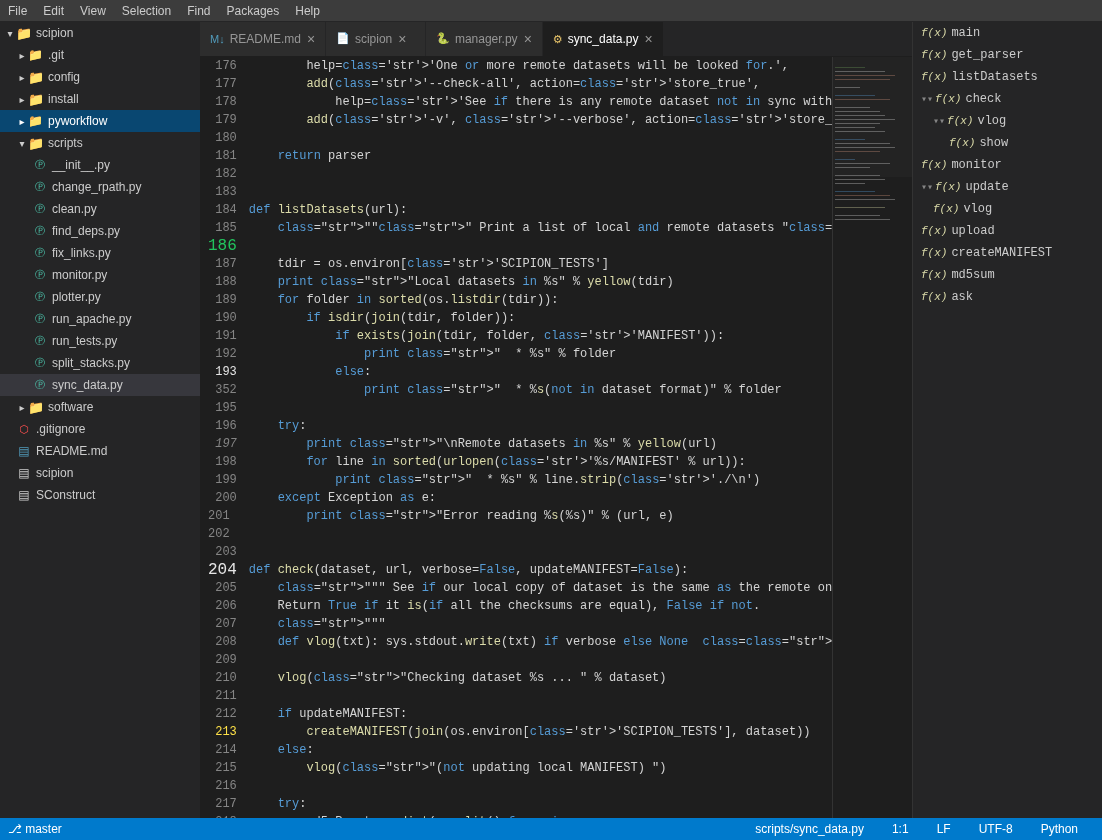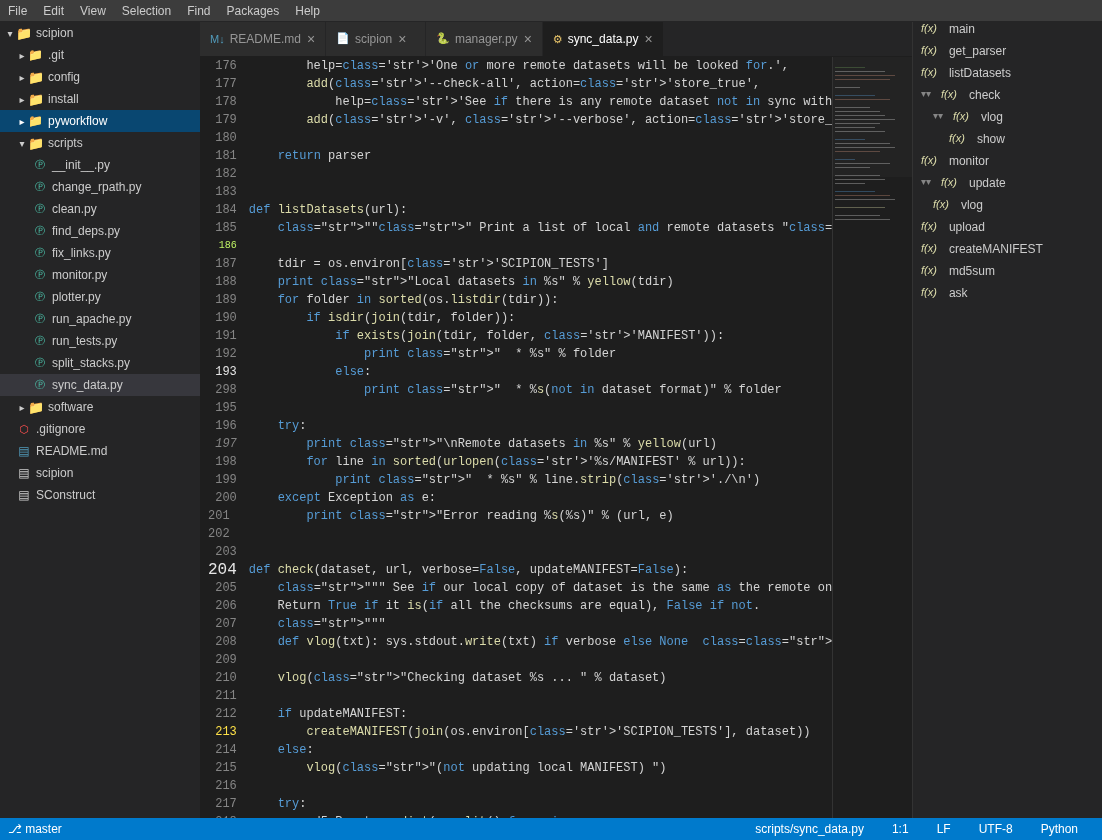--- a/index.html
+++ b/index.html
@@ -165,27 +165,27 @@
       width: 190px;
       background: #252526;
       border-left: 1px solid #333;
       display: flex;
       flex-direction: column;
       overflow-y: auto;
       flex-shrink: 0;
     }
     .outline-item {
       display: flex;
+      align-items: center;
       height: 22px;
       padding-left: 8px;
       cursor: pointer;
       color: #cccccc;
       font-size: 12px;
-      font-family: Liberation Sans, sans-serif;
-      gap: 8px;
+      font-family: Liberation Mono, monospace;
     }
     .outline-item.indent1 { padding-left: 20px; }
     .outline-item.indent2 { padding-left: 36px; }
     .fx-icon {
       color: #dcdcaa;
       font-size: 11px;
       margin-right: 4px;
       font-style: italic;
     }
     .outline-chevron {
@@ -404,21 +404,21 @@
                   </tr>
                   <tr style="line-height: 18px;">
                     <td style="color: rgb(133, 133, 133); text-align: right; padding: 0px 12px 0px 8px; user-select: none; white-space: nowrap; vertical-align: top; font-size: 12px; min-width: 36px;">184</td>
                     <td style="color: rgb(212, 212, 212); white-space: pre; font-size: 12px; padding: 0px; vertical-align: top;"><span class="kw">def</span> <span class="fn">listDatasets</span>(url):</td>
                   </tr>
                   <tr style="line-height: 18px;">
                     <td style="color: rgb(133, 133, 133); text-align: right; padding: 0px 12px 0px 8px; user-select: none; white-space: nowrap; vertical-align: top; font-size: 12px; min-width: 36px;">185</td>
                     <td style="color: rgb(212, 212, 212); white-space: pre; font-size: 12px; padding: 0px; vertical-align: top;">    <span <span="" class="kw">class</span>="str"&gt;""<span <span="" class="kw">class</span>="str"&gt;" Print a list of local <span class="kw">and</span> remote datasets "<span <span="" class="kw">class</span>="str"&gt;""</td>
                   </tr>
                   <tr style="line-height: 18px;">
-                    <td style="color: #bef264; text-align: right; padding: 0px 12px 0px 8px; user-select: none; white-space: nowrap; vertical-align: top; font-size: 10px; min-width: 36px;">186</td>
+                    <td style="color: #22c55e; text-align: right; padding: 0px 12px 0px 8px; user-select: none; white-space: nowrap; vertical-align: top; font-size: 16px; min-width: 36px;">186</td>
                     <td style="color: rgb(212, 212, 212); white-space: pre; font-size: 12px; padding: 0px; vertical-align: top;"></td>
                   </tr>
                   <tr style="line-height: 18px;">
                     <td style="color: rgb(133, 133, 133); text-align: right; padding: 0px 12px 0px 8px; user-select: none; white-space: nowrap; vertical-align: top; font-size: 12px; min-width: 36px;">187</td>
                     <td style="color: rgb(212, 212, 212); white-space: pre; font-size: 12px; padding: 0px; vertical-align: top;">    tdir = os.environ[<span <span="" class="kw">class</span>='str'&gt;'SCIPION_TESTS']</td>
                   </tr>
                   <tr style="line-height: 18px;">
                     <td style="color: rgb(133, 133, 133); text-align: right; padding: 0px 12px 0px 8px; user-select: none; white-space: nowrap; vertical-align: top; font-size: 12px; min-width: 36px;">188</td>
                     <td style="color: rgb(212, 212, 212); white-space: pre; font-size: 12px; padding: 0px; vertical-align: top;">    <span class="kw">print</span> <span <span="" class="kw">class</span>="str"&gt;"Local datasets <span class="kw">in</span> %s" % <span class="fn">yellow</span>(tdir)</td>
                   </tr>
@@ -436,21 +436,21 @@
                   </tr>
                   <tr style="line-height: 18px;">
                     <td style="color: rgb(133, 133, 133); text-align: right; padding: 0px 12px 0px 8px; user-select: none; white-space: nowrap; vertical-align: top; font-size: 12px; min-width: 36px;">192</td>
                     <td style="color: rgb(212, 212, 212); white-space: pre; font-size: 12px; padding: 0px; vertical-align: top;">                <span class="kw">print</span> <span <span="" class="kw">class</span>="str"&gt;"  * %s" % folder</td>
                   </tr>
                   <tr style="line-height: 18px;">
                     <td style="color: #e5e5e5; text-align: right; padding: 0px 12px 0px 8px; user-select: none; white-space: nowrap; vertical-align: top; font-size: 12px; min-width: 36px;">193</td>
                     <td style="color: rgb(212, 212, 212); white-space: pre; font-size: 12px; padding: 0px; vertical-align: top;">            <span class="kw">else</span>:</td>
                   </tr>
                   <tr style="line-height: 18px;">
-                    <td style="color: rgb(133, 133, 133); text-align: right; padding: 0px 12px 0px 8px; user-select: none; white-space: nowrap; vertical-align: top; font-size: 12px; min-width: 36px;">298</td>
+                    <td style="color: rgb(133, 133, 133); text-align: right; padding: 0px 12px 0px 8px; user-select: none; white-space: nowrap; vertical-align: top; font-size: 12px; min-width: 36px;">352</td>
                     <td style="color: rgb(212, 212, 212); white-space: pre; font-size: 12px; padding: 0px; vertical-align: top;">                <span class="kw">print</span> <span <span="" class="kw">class</span>="str"&gt;"  * %<span class="fn">s</span>(<span class="kw">not</span> <span class="kw">in</span> dataset format)" % folder</td>
                   </tr>
                   <tr style="line-height: 18px;">
                     <td style="color: rgb(133, 133, 133); text-align: right; padding: 0px 12px 0px 8px; user-select: none; white-space: nowrap; vertical-align: top; font-size: 12px; min-width: 36px;">195</td>
                     <td style="color: rgb(212, 212, 212); white-space: pre; font-size: 12px; padding: 0px; vertical-align: top;"></td>
                   </tr>
                   <tr style="line-height: 18px;">
                     <td style="color: rgb(133, 133, 133); text-align: right; padding: 0px 12px 0px 8px; user-select: none; white-space: nowrap; vertical-align: top; font-size: 12px; min-width: 36px;">196</td>
                     <td style="color: rgb(212, 212, 212); white-space: pre; font-size: 12px; padding: 0px; vertical-align: top;">    <span class="kw">try</span>:</td>
                   </tr>

